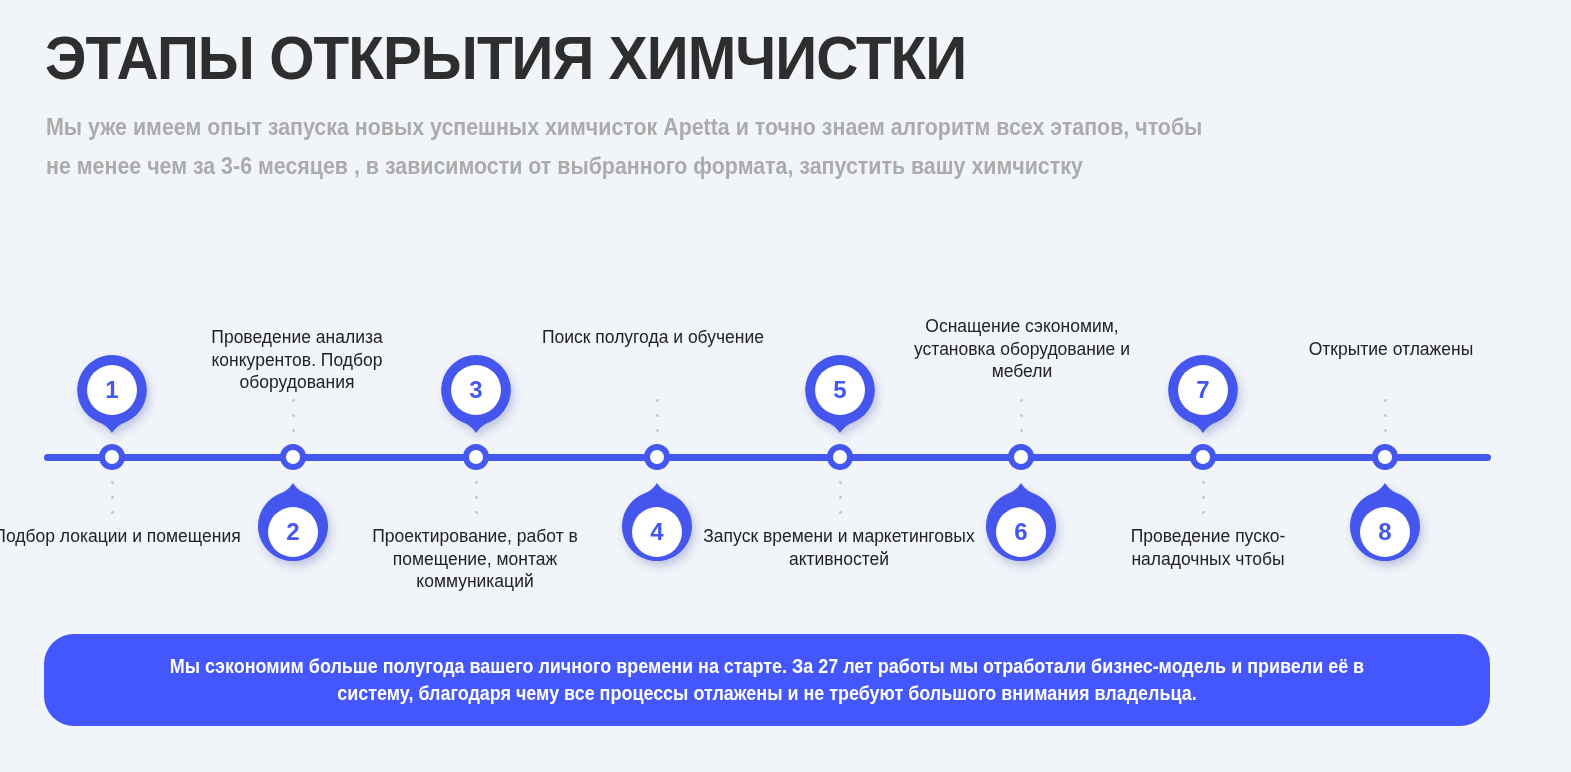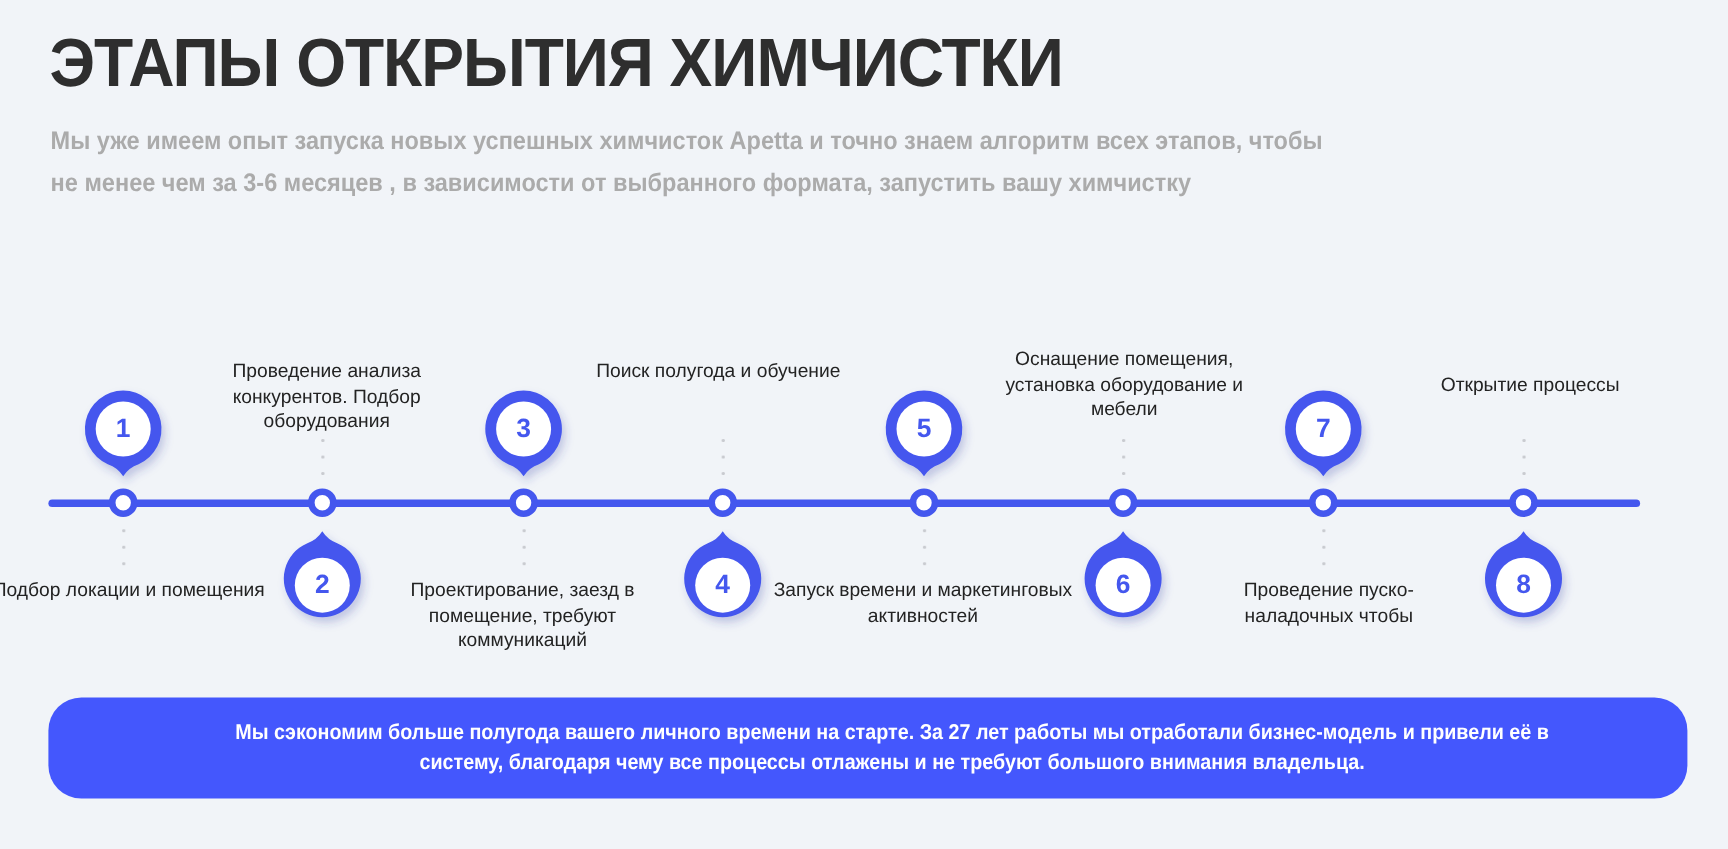--- a/index.html
+++ b/index.html
@@ -57,21 +57,21 @@
   .marker.up .num { top: 10px; }
   .marker.down .num { top: 24px; }
   .label {
     position: absolute; width: 260px; margin-left: -130px;
     text-align: center; font-size: 17.5px; line-height: 22.5px;
     color: #232323;
   }
   .banner {
     position: absolute; left: 44px; top: 634px; width: 1446px; height: 92px;
     background: #4457fd; border-radius: 30px;
-    display: flex; align-items: center; justify-content: center; padding-left: 44px;
+    display: flex; align-items: center; justify-content: center;
   }
   .banner p {
     margin: 0; color: #fff; font-size: 19.5px; font-weight: 700;
     text-align: center; line-height: 27px; width: 1380px;
     transform: scaleX(0.92);
   }
 </style>
 </head>
 <body>
 
@@ -122,21 +122,21 @@
       <svg width="70" height="80" viewBox="0 0 70 80">
           <defs>
             <filter id="sh3" x="-30%" y="-30%" width="160%" height="160%">
               <feDropShadow dx="3" dy="5" stdDeviation="4" flood-color="#3040a0" flood-opacity="0.25"></feDropShadow>
             </filter>
           </defs>
         <path d="M35 0 A35 35 0 0 1 49 67 Q40 70 35 78 Q30 70 21 67 A35 35 0 0 1 35 0 Z" fill="#4457ee" filter="url(#sh3)"></path>
         </svg>
       <div class="num">3</div>
     </div>
-    <div class="label" style="left:475px; top:525px">Проектирование, заезд в помещение, требуют коммуникаций</div>
+    <div class="label" style="left:475px; top:525px">Проектирование, работ в помещение, монтаж коммуникаций</div>
   </div>
 
   <div>
     <div class="dots up" style="left:657px"></div>
     <div class="node" style="left:657px"></div>
     <div class="marker down" style="left:657px">
       <svg width="70" height="80" viewBox="0 0 70 80">
           <defs>
             <filter id="sh4" x="-30%" y="-30%" width="160%" height="160%">
               <feDropShadow dx="3" dy="5" stdDeviation="4" flood-color="#3040a0" flood-opacity="0.25"></feDropShadow>
@@ -173,21 +173,21 @@
       <svg width="70" height="80" viewBox="0 0 70 80">
           <defs>
             <filter id="sh6" x="-30%" y="-30%" width="160%" height="160%">
               <feDropShadow dx="3" dy="5" stdDeviation="4" flood-color="#3040a0" flood-opacity="0.25"></feDropShadow>
             </filter>
           </defs>
         <path d="M35 0 Q40 8 49 11 A35 35 0 1 1 21 11 Q30 8 35 0 Z" fill="#4457ee" filter="url(#sh6)"></path>
         </svg>
       <div class="num">6</div>
     </div>
-    <div class="label" style="left:1022px; top:315px">Оснащение помещения, установка оборудование и мебели</div>
+    <div class="label" style="left:1022px; top:315px">Оснащение сэкономим, установка оборудование и мебели</div>
   </div>
 
   <div>
     <div class="dots down" style="left:1203px"></div>
     <div class="node" style="left:1203px"></div>
     <div class="marker up" style="left:1203px">
       <svg width="70" height="80" viewBox="0 0 70 80">
           <defs>
             <filter id="sh7" x="-30%" y="-30%" width="160%" height="160%">
               <feDropShadow dx="3" dy="5" stdDeviation="4" flood-color="#3040a0" flood-opacity="0.25"></feDropShadow>
@@ -207,19 +207,19 @@
       <svg width="70" height="80" viewBox="0 0 70 80">
           <defs>
             <filter id="sh8" x="-30%" y="-30%" width="160%" height="160%">
               <feDropShadow dx="3" dy="5" stdDeviation="4" flood-color="#3040a0" flood-opacity="0.25"></feDropShadow>
             </filter>
           </defs>
         <path d="M35 0 Q40 8 49 11 A35 35 0 1 1 21 11 Q30 8 35 0 Z" fill="#4457ee" filter="url(#sh8)"></path>
         </svg>
       <div class="num">8</div>
     </div>
-    <div class="label" style="left:1391px; top:338px">Открытие процессы</div>
+    <div class="label" style="left:1391px; top:338px">Открытие отлажены</div>
   </div>
 </div>
 
 <div class="banner">
   <p>Мы сэкономим больше полугода вашего личного времени на старте. За 27 лет работы мы отработали бизнес-модель и привели её в систему, благодаря чему все процессы отлажены и не требуют большого внимания владельца.</p>
 </div>
 
 </body></html>

